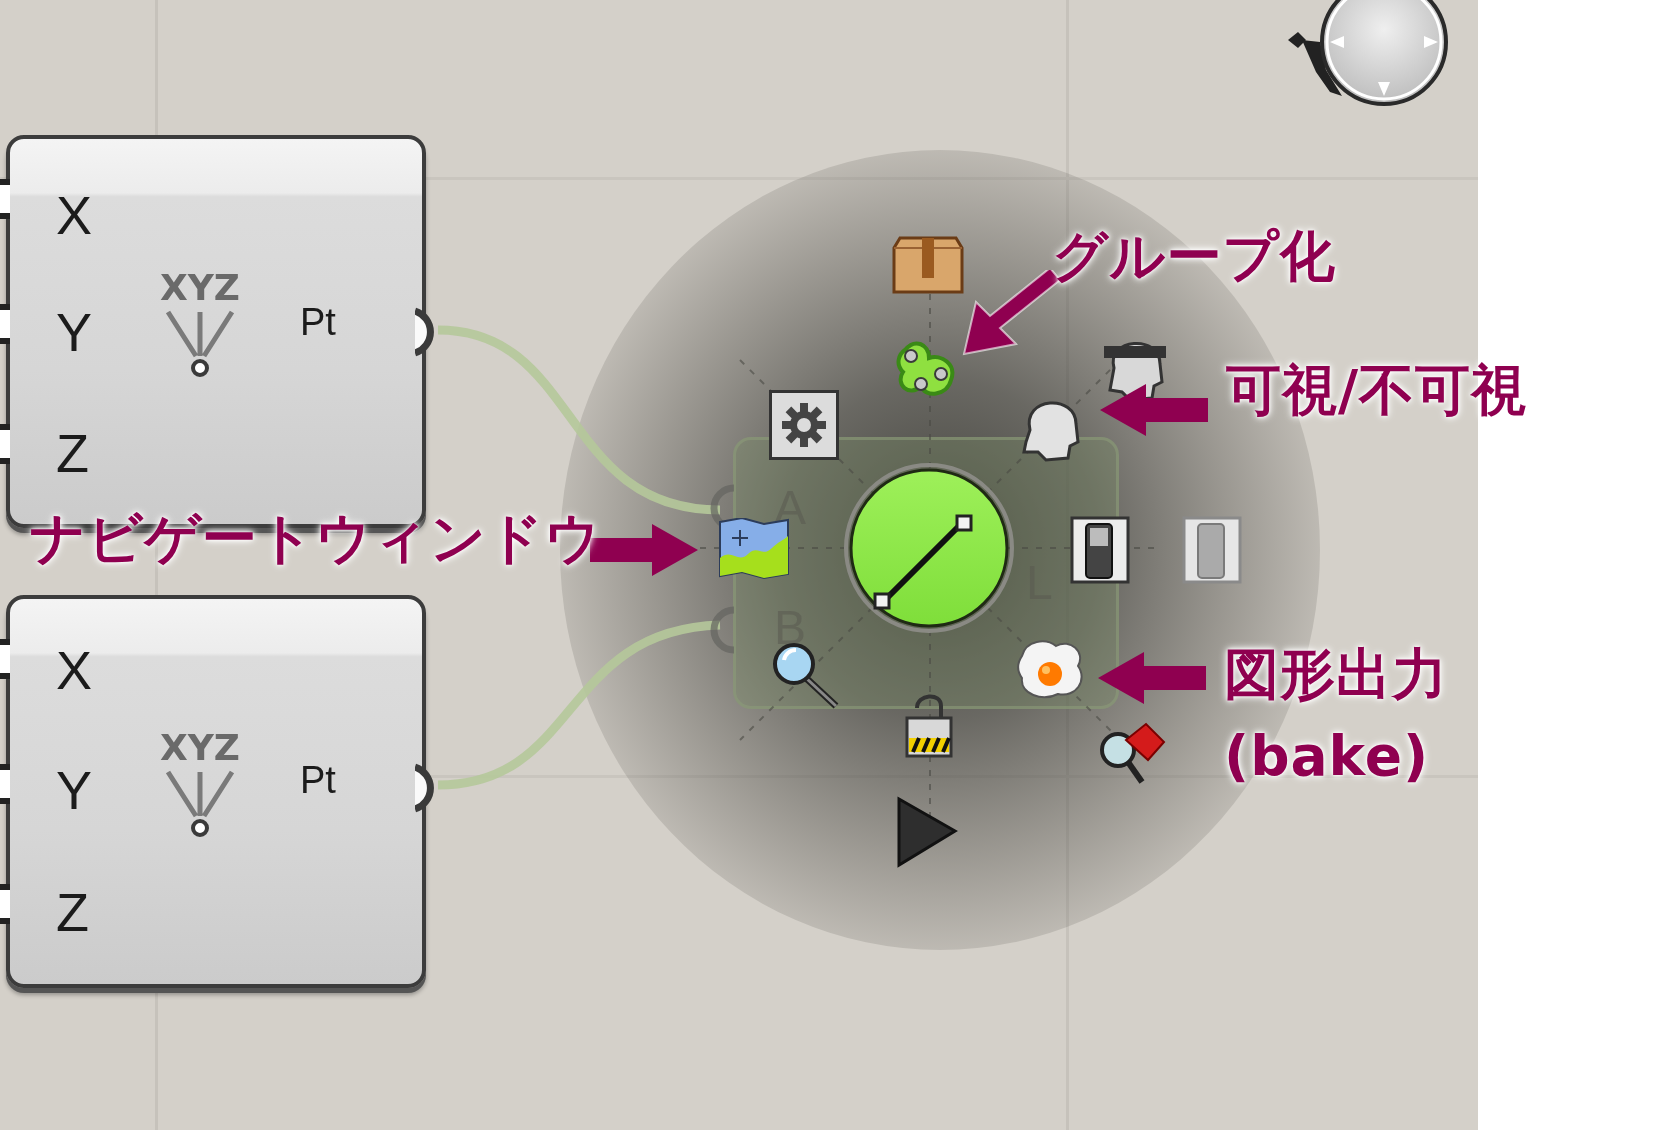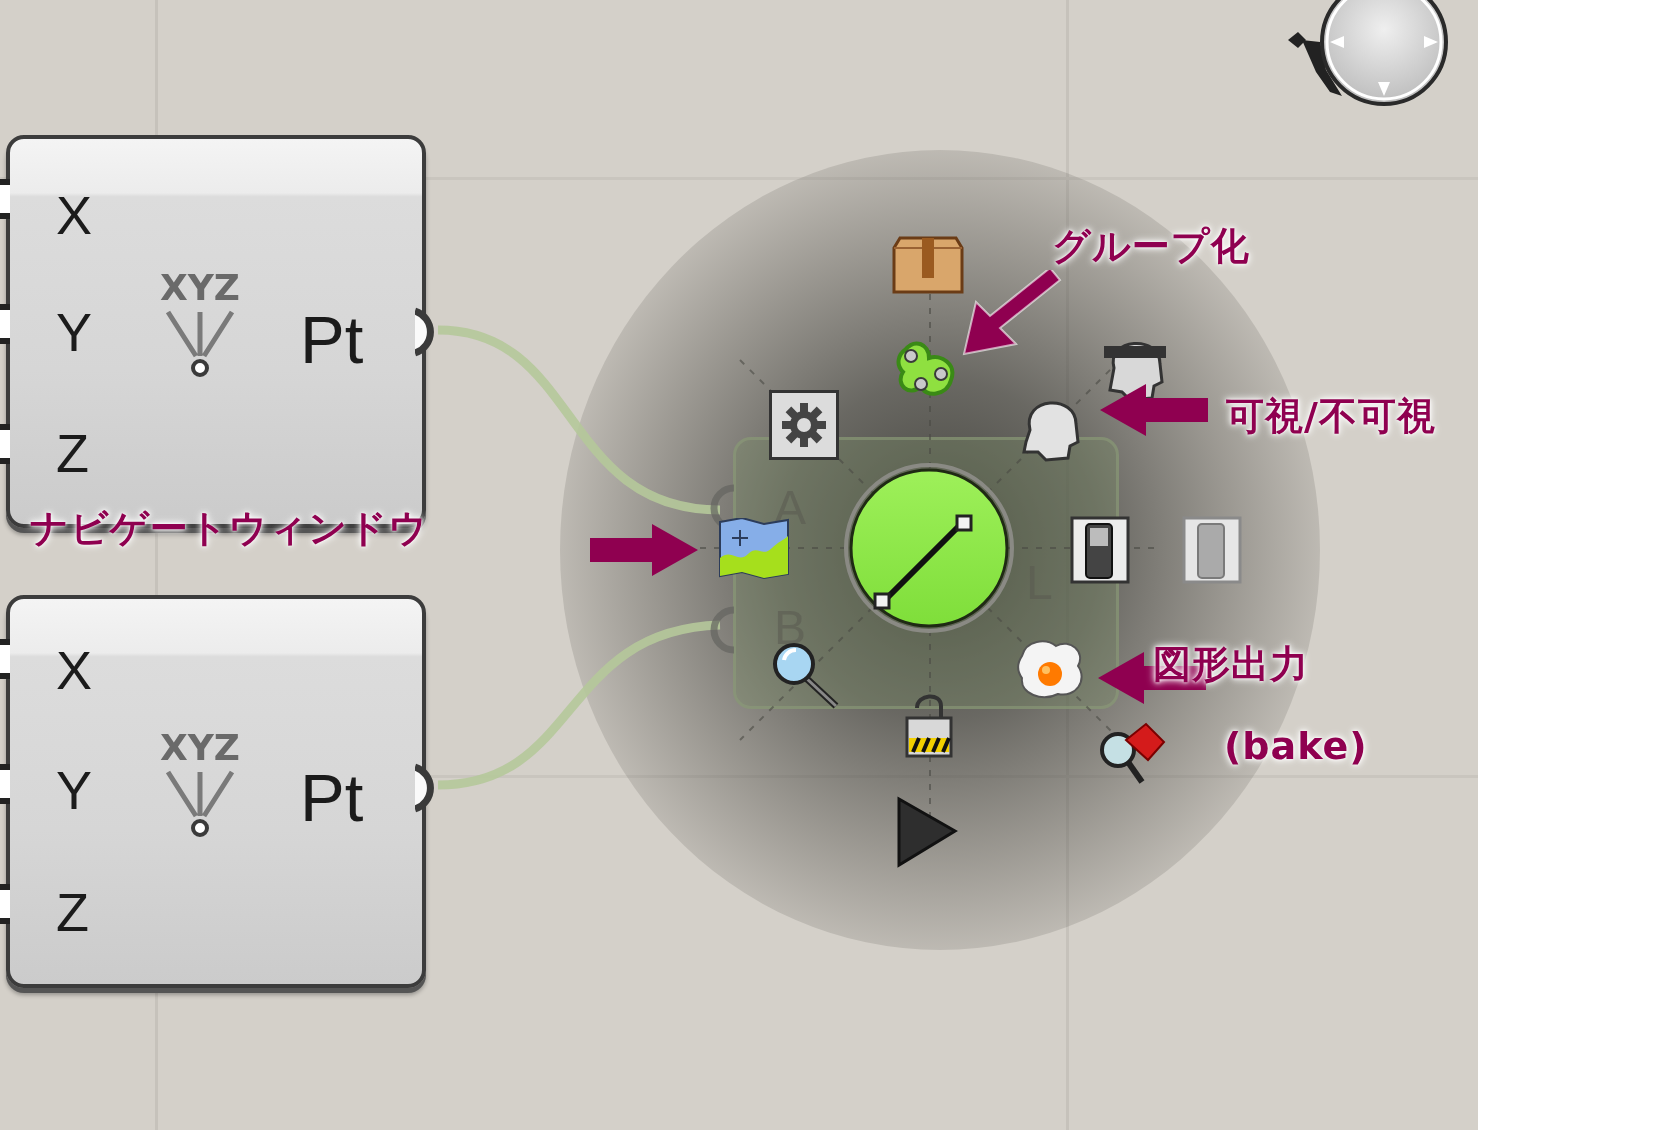--- a/index.html
+++ b/index.html
@@ -5,27 +5,27 @@
   html, body { margin:0; padding:0; }
   body { width:1657px; height:1130px; position:relative; overflow:hidden; background:#ffffff; font-family:"DejaVu Sans", sans-serif; }
   .canvas { position:absolute; left:0; top:0; width:1478px; height:1130px; background:#d4d0c9; overflow:hidden; }
   .gridv { position:absolute; top:0; width:3px; height:1130px; background:#c6c2bb; }
   .gridh { position:absolute; left:0; height:3px; width:1478px; background:#c9c5be; }
   .shadow { position:absolute; left:560px; top:150px; width:760px; height:800px; border-radius:50%;
     background: radial-gradient(ellipse at center, rgba(40,40,35,0.85) 0%, rgba(60,60,55,0.7) 30%, rgba(90,88,82,0.45) 55%, rgba(160,156,150,0.15) 78%, rgba(212,208,201,0) 100%); }
   .comp { position:absolute; left:6px; width:412px; height:385px; border:4px solid #3c3c3c; border-radius:18px;
     background: linear-gradient(180deg, #f4f4f4 0%, #ececec 14%, #dcdcdc 15%, #d6d6d6 60%, #cbcbcb 100%); box-shadow: 0 5px 0 #555, 0 7px 4px rgba(0,0,0,0.3); }
   .comp .lbl { position:absolute; left:46px; font-family:"Liberation Sans", sans-serif; font-size:54px; color:#1b1b1b; }
-  .comp .out { position:absolute; left:290px; font-family:"Liberation Sans", sans-serif; font-size:67px; color:#1b1b1b; }
+  .comp .out { position:absolute; left:290px; font-family:"Liberation Sans", sans-serif; font-size:38px; color:#1b1b1b; }
   .comp .icon { position:absolute; left:130px; width:120px; height:120px; }
   .inport { position:absolute; left:-10px; width:10px; height:40px; border-top:6px solid #222; border-bottom:6px solid #222; background:#fff; box-sizing:border-box; }
   .outport { position:absolute; left:405px; width:40px; height:54px; }
   .ghost { position:absolute; left:733px; top:437px; width:380px; height:266px; border:3px solid rgba(140,155,120,0.6); border-radius:18px; background:rgba(120,140,100,0.35); }
   .ghost .pl { position:absolute; font-family:"Liberation Sans", sans-serif; font-size:48px; color:rgba(90,90,80,0.55); }
-  .ann { position:absolute; font-family:"DejaVu Sans", sans-serif; font-weight:bold; color:#8f0050; font-size:38px; letter-spacing:1px;
+  .ann { position:absolute; font-family:"DejaVu Sans", sans-serif; font-weight:bold; color:#8f0050; font-size:55px; letter-spacing:1px;
     text-shadow: 0 0 6px #fff, 0 0 10px rgba(255,255,255,0.9), 0 0 3px #fff; white-space:nowrap; line-height:1.1; }
   .arrow { position:absolute; }
   .ico { position:absolute; }
 </style>
 </head>
 <body>
 
 <div class="canvas">
   <div class="gridv" style="left:155px"></div>
   <div class="gridv" style="left:1066px"></div>
@@ -215,16 +215,16 @@
   </svg>
   <svg class="arrow" style="left:588px;top:522px" width="112" height="56" viewBox="0 0 112 56">
     <path d="M2 16 L64 16 L64 2 L110 28 L64 54 L64 40 L2 40 Z" fill="#8f0050"></path>
   </svg>
   <svg class="arrow" style="left:1096px;top:650px" width="112" height="56" viewBox="0 0 112 56">
     <path d="M110 16 L48 16 L48 2 L2 28 L48 54 L48 40 L110 40 Z" fill="#8f0050"></path>
   </svg>
 </div>
 
 <div class="ann" style="left:1052px;top:226px">グループ化</div>
-<div class="ann" style="left:1226px;top:396px">可視/不可視</div>
+<div class="ann" style="left:1226px;top:360px">可視/不可視</div>
 <div class="ann" style="left:30px;top:508px">ナビゲートウィンドウ</div>
-<div class="ann" style="left:1153px;top:644px">図形出力</div>
+<div class="ann" style="left:1224px;top:644px">図形出力</div>
 <div class="ann" style="left:1224px;top:726px">(bake)</div>
 
 </body></html>

